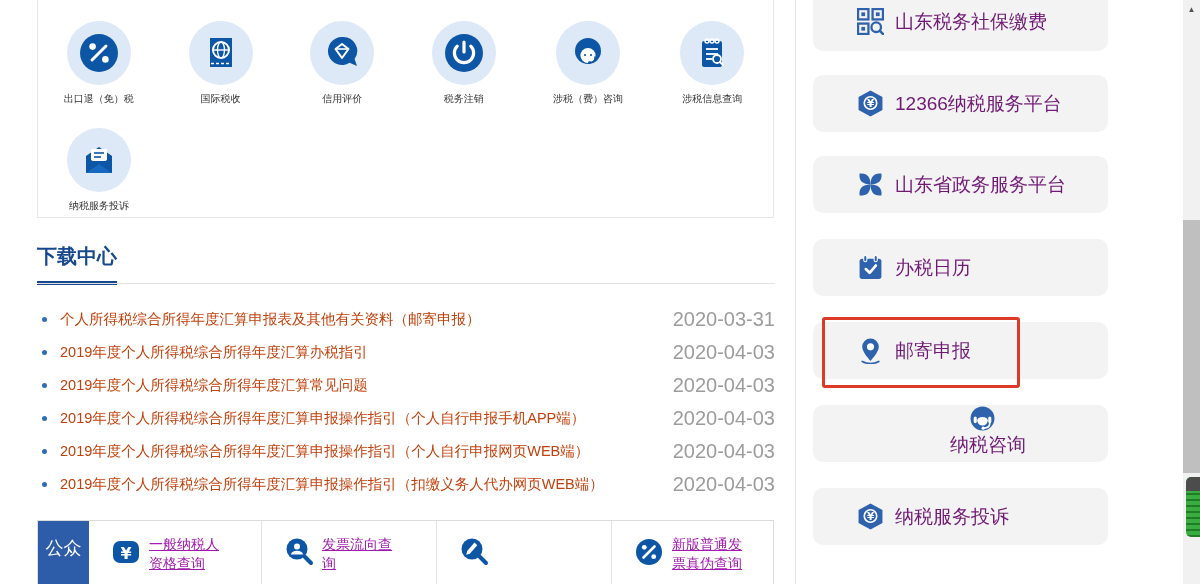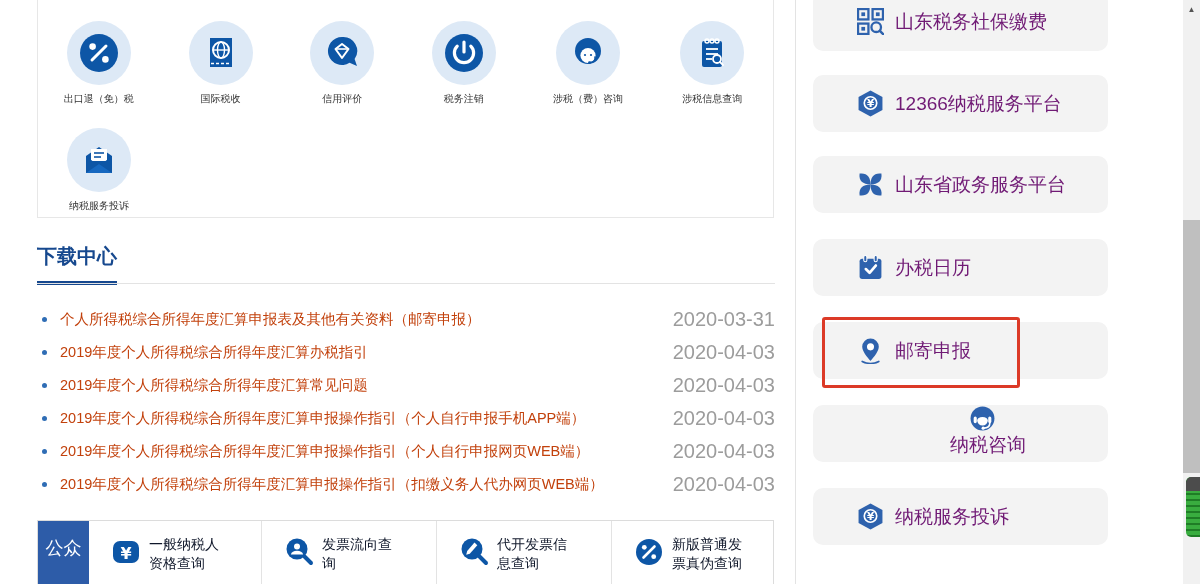--- a/index.html
+++ b/index.html
@@ -28,21 +28,21 @@
   .dl-date{font-size:20px;color:#9c9c9c;flex:none;}
 
   
   .bottom-box{position:absolute;left:37px;top:520px;width:737px;height:100px;
               border:1px solid #dcdcdc;background:#fff;box-sizing:border-box;display:flex;}
   .pub-tab{width:51px;background:#2d5ca8;color:#fff;font-size:18px;text-align:center;
            padding-top:14px;line-height:27px;letter-spacing:0;cursor:pointer;box-sizing:border-box;}
   .pub-cell{display:flex;align-items:flex-start;padding:16px 0 0 22px;box-sizing:border-box;
             border-right:1px solid #e3e3e3;cursor:pointer;}
   .pub-cell:last-child{border-right:none;}
-  .pub-cell .txt{width:74px;font-size:14px;line-height:19px;color:#0f172a;margin-left:8px;margin-top:-2px;}
+  .pub-cell .txt{width:74px;font-size:14px;line-height:19px;color:#a21caf;margin-left:8px;margin-top:-2px;text-decoration:underline;}
   .c1{width:173px;} .c2{width:175px;} .c3{width:175px;} .c4{flex:1;}
 
   
   .v-divider{position:absolute;left:795px;top:0;width:1px;height:584px;background:#e3e3e3;}
   .side-btn{position:absolute;left:813px;width:295px;height:57px;background:#f3f3f3;border-radius:10px;
             display:flex;align-items:center;padding-left:44px;box-sizing:border-box;cursor:pointer;}
   .side-btn .lbl{font-size:19px;color:#701a75;margin-left:11px;white-space:nowrap;}
   .b1{top:-8px;height:59px;} .b2{top:75px;} .b3{top:156px;} .b4{top:239px;}
   .b5{top:322px;} .b6{top:405px;flex-direction:column;} .b7{top:488px;}
   .red-box{position:absolute;left:822px;top:317px;width:198px;height:71px;
@@ -232,21 +232,20 @@
     </div>
 
     <div class="pub-cell c3">
       <span>
         <svg width="30" height="30" viewBox="0 0 30 30">
             <circle cx="13" cy="12" r="10.5" fill="#0d56a6"></circle>
             <path d="M15.5 5.5l2.8 2.8-7.5 8.5-3.6 1 1-3.8z" fill="#fff"></path>
             <line x1="20.5" y1="19.5" x2="27" y2="26" stroke="#0d56a6" stroke-width="4" stroke-linecap="round"></line>
           </svg>
       </span>
-      <span class="txt">代开发票信息查询</span>
     </div>
 
     <div class="pub-cell c4">
       <span>
         <svg width="30" height="30" viewBox="0 0 30 30">
             <circle cx="15" cy="15" r="13" fill="#0d56a6"></circle>
             <line x1="9.5" y1="20.5" x2="20.5" y2="9.5" stroke="#fff" stroke-width="2.6" stroke-linecap="round"></line>
             <circle cx="10.3" cy="10.3" r="2.4" fill="#fff"></circle>
             <circle cx="19.7" cy="19.7" r="2.4" fill="#fff"></circle>
           </svg>

